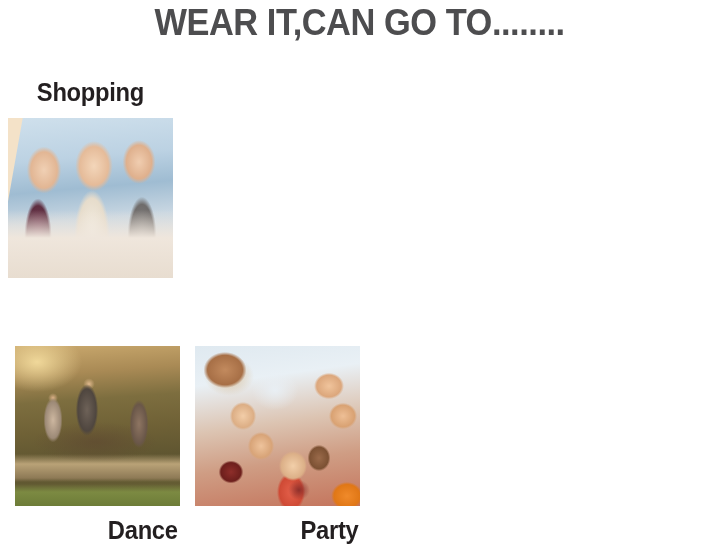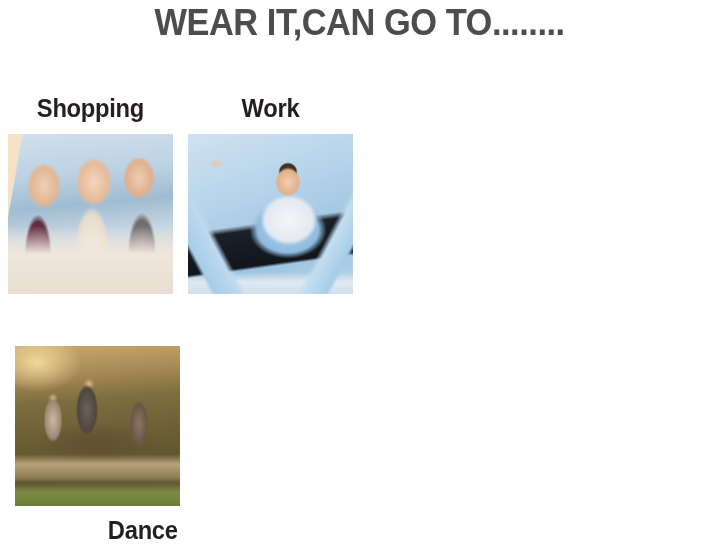--- a/index.html
+++ b/index.html
@@ -35,21 +35,21 @@
     line-height: 1;
   }
 
   
   .row {
     position: absolute;
     left: 0;
     width: 720px;
     display: flex;
   }
-  .row-top    { top: 96px;  height: 212px; align-items: flex-start; }
+  .row-top    { top: 80px;  height: 212px; align-items: flex-start; gap: 48px; }
   .row-bottom { top: 346px; height: 208px; align-items: flex-start; }
 
   .cell {
     width: 180px;
     display: flex;
     flex-direction: column;
     align-items: center;
   }
   .row-bottom .cell { flex-direction: column; align-items: flex-end; }
 
@@ -212,32 +212,32 @@
   <div class="title-text">WEAR IT,CAN GO TO........</div>
 </div>
 
 <div class="row row-top">
 
   <div class="cell">
     <div class="tile-label">Shopping</div>
     <div class="tile scene-shopping"></div>
   </div>
 
-  <div class="cell">
-    <div class="tile-label">Work</div>
-    <div class="tile scene-work"></div>
-  </div>
 
 
 
 </div>
 
 <div class="row row-bottom">
 
   <div class="cell">
     <div class="tile scene-dance"></div>
     <div class="tile-label">Dance</div>
   </div>
 
 
 
+  <div class="cell">
+    <div class="tile scene-party"></div>
+    <div class="tile-label">Party</div>
+  </div>
 
 </div>
 
 </body></html>

